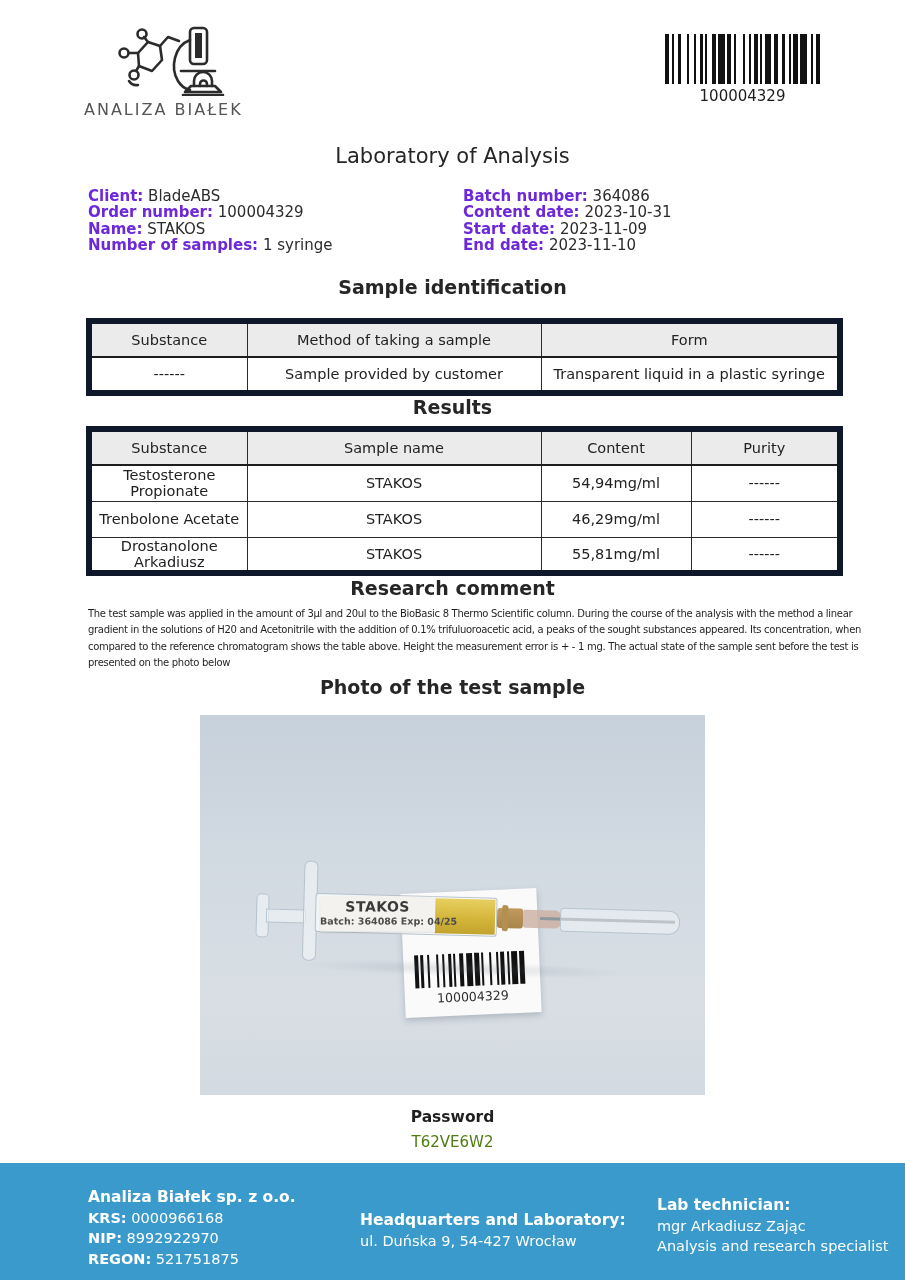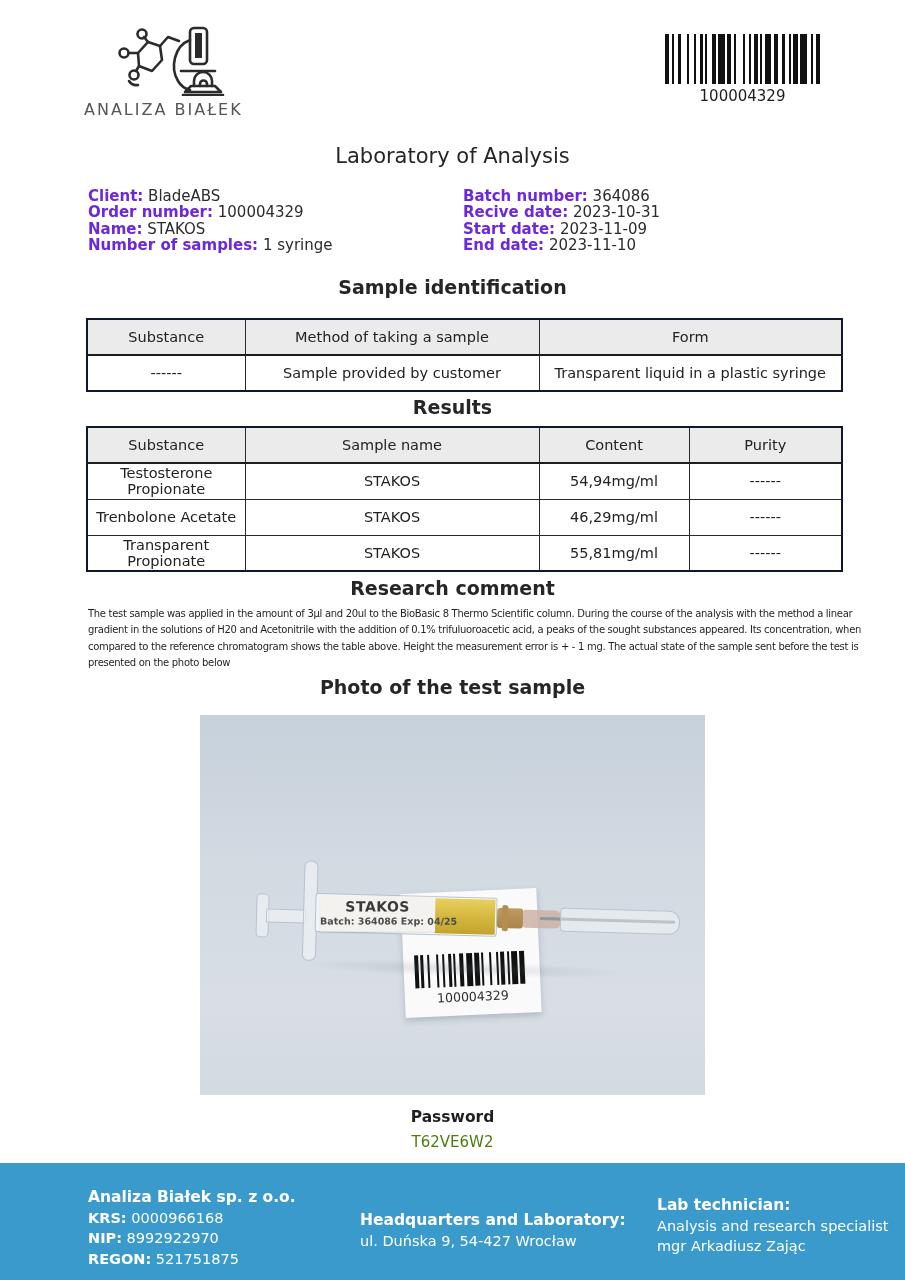--- a/index.html
+++ b/index.html
@@ -25,21 +25,21 @@
   
   .info { font-size:15px; line-height:16.4px; color:#2b2b2b; white-space:nowrap; }
   .info b { color:#6d28d9; }
   #info-left  { left:88px;  top:188px; }
   #info-right { left:463px; top:188px; }
 
   
   table { position:absolute; left:86px; border-collapse:collapse; table-layout:fixed;
           width:757px; font-size:14.5px; color:#222; }
   table, th, td { border:1px solid #2a2a2a; }
-  table { border:2px solid #0f172a; }
+  table { border:6px solid #0f172a; }
   th { background:#ebebeb; font-weight:400; height:36px; border-bottom:2px solid #1d1d1d; }
   td { height:36px; text-align:center; }
   #table-sample { top:318px; }
   #table-results { top:426px; }
 
   
   #comment { left:88px; top:606px; width:794px; font-size:10px; line-height:16.4px;
              letter-spacing:-0.3px; color:#1f1f1f; }
 
   
@@ -172,21 +172,21 @@
 <h1>Laboratory of Analysis</h1>
 
 <div id="info-left" class="abs info">
   <div><b>Client:</b> <span>BladeABS</span></div>
   <div><b>Order number:</b> <span>100004329</span></div>
   <div><b>Name:</b> <span>STAKOS</span></div>
   <div><b>Number of samples:</b> <span>1 syringe</span></div>
 </div>
 <div id="info-right" class="abs info">
   <div><b>Batch number:</b> <span>364086</span></div>
-  <div><b>Recive date:</b> <span>2023-10-31</span></div>
+  <div><b>Content date:</b> <span>2023-10-31</span></div>
   <div><b>Start date:</b> <span>2023-11-09</span></div>
   <div><b>End date:</b> <span>2023-11-10</span></div>
 </div>
 
 <h2 style="top:276px">Sample identification</h2>
 <table id="table-sample">
   <colgroup>
       <col style="width:158px">
       <col style="width:294px">
       <col>
@@ -226,21 +226,21 @@
     <td>54,94mg/ml</td>
     <td>------</td>
   </tr>
   <tr>
     <td>Trenbolone Acetate</td>
     <td>STAKOS</td>
     <td>46,29mg/ml</td>
     <td>------</td>
   </tr>
   <tr>
-    <td>Transparent Propionate</td>
+    <td>Drostanolone Arkadiusz</td>
     <td>STAKOS</td>
     <td>55,81mg/ml</td>
     <td>------</td>
   </tr>
 </tbody>
   </table>
 
 <h2 style="top:577px">Research comment</h2>
 <div id="comment" class="abs">The test sample was applied in the amount of 3µl and 20ul to the BioBasic 8 Thermo Scientific column. During the course of the analysis with the method a linear gradient in the solutions of H20 and Acetonitrile with the addition of 0.1% trifuluoroacetic acid, a peaks of the sought substances appeared. Its concentration, when compared to the reference chromatogram shows the table above. Height the measurement error is + - 1 mg. The actual state of the sample sent before the test is presented on the photo below</div>
 
@@ -313,16 +313,16 @@
     <div><b>KRS:</b> <span>0000966168</span></div>
     <div><b>NIP:</b> <span>8992922970</span></div>
     <div><b>REGON:</b> <span>521751875</span></div>
   </div>
   <div id="fcol-hq" class="fcol">
     <div class="ft">Headquarters and Laboratory:</div>
     <div>ul. Duńska 9, 54-427 Wrocław</div>
   </div>
   <div id="fcol-tech" class="fcol">
     <div class="ft">Lab technician:</div>
+    <div>mgr Arkadiusz Zając</div>
     <div>Analysis and research specialist</div>
-    <div>mgr Arkadiusz Zając</div>
   </div>
 </div>
 
 </body></html>

